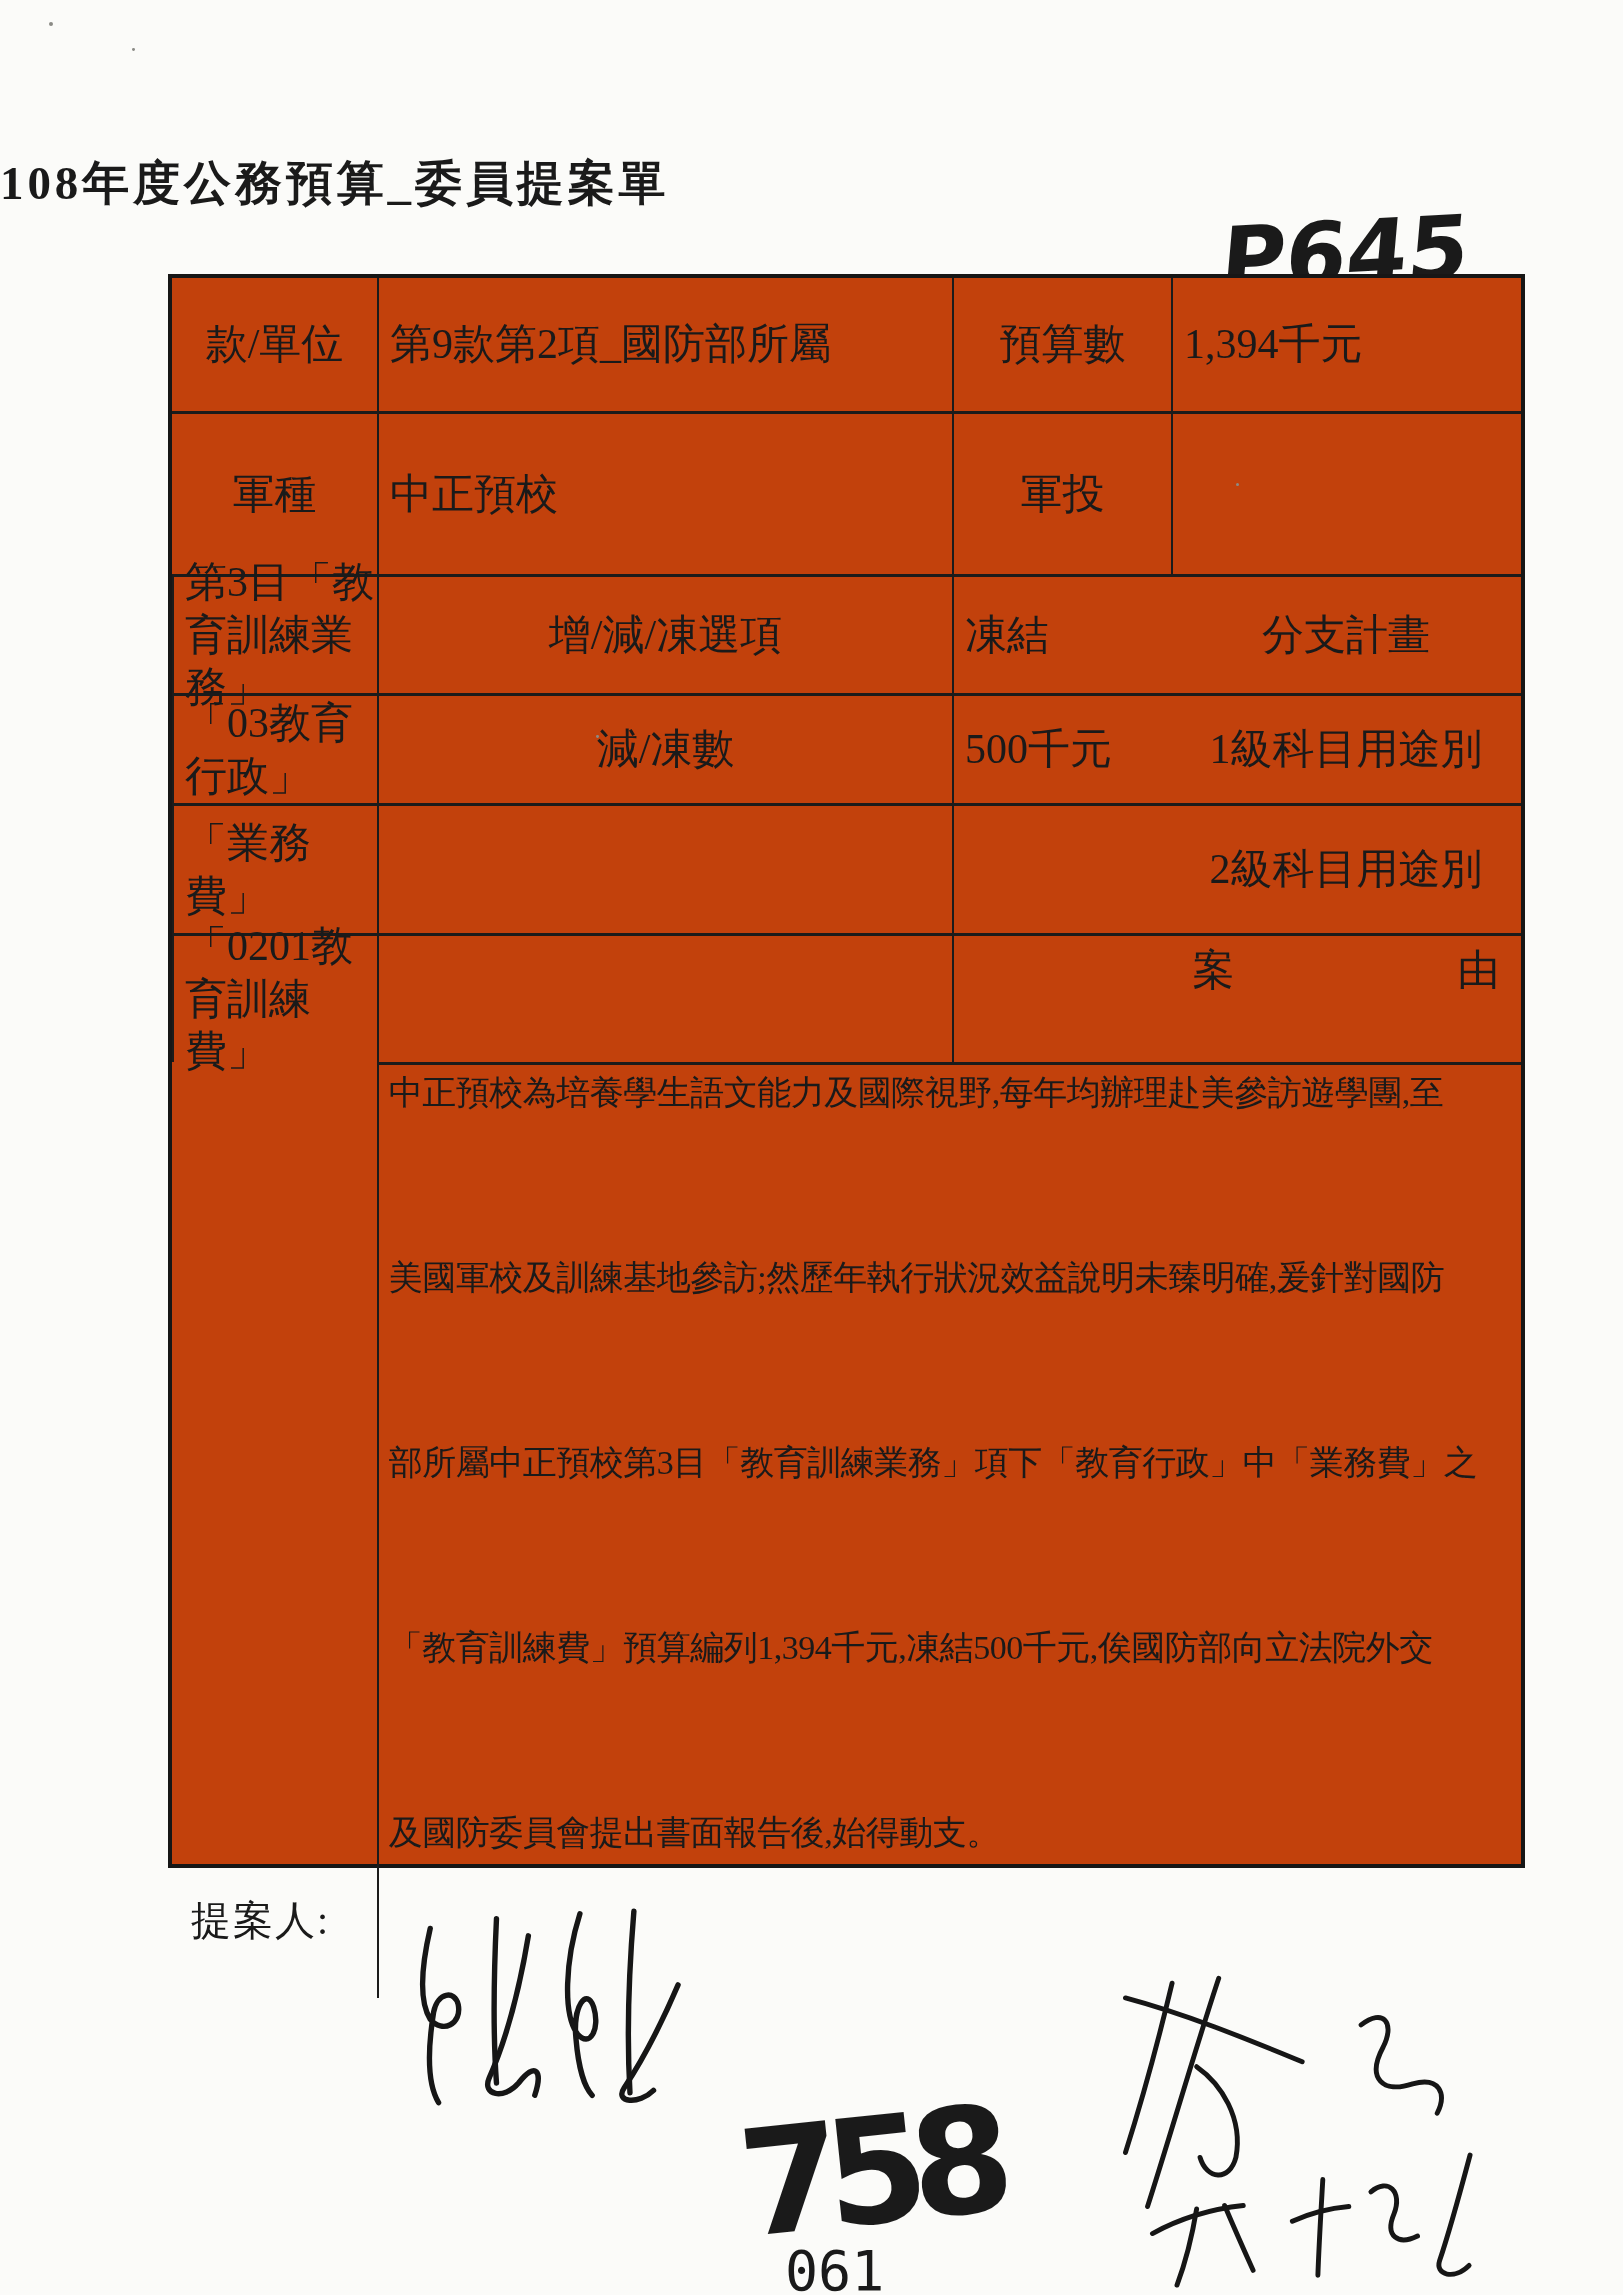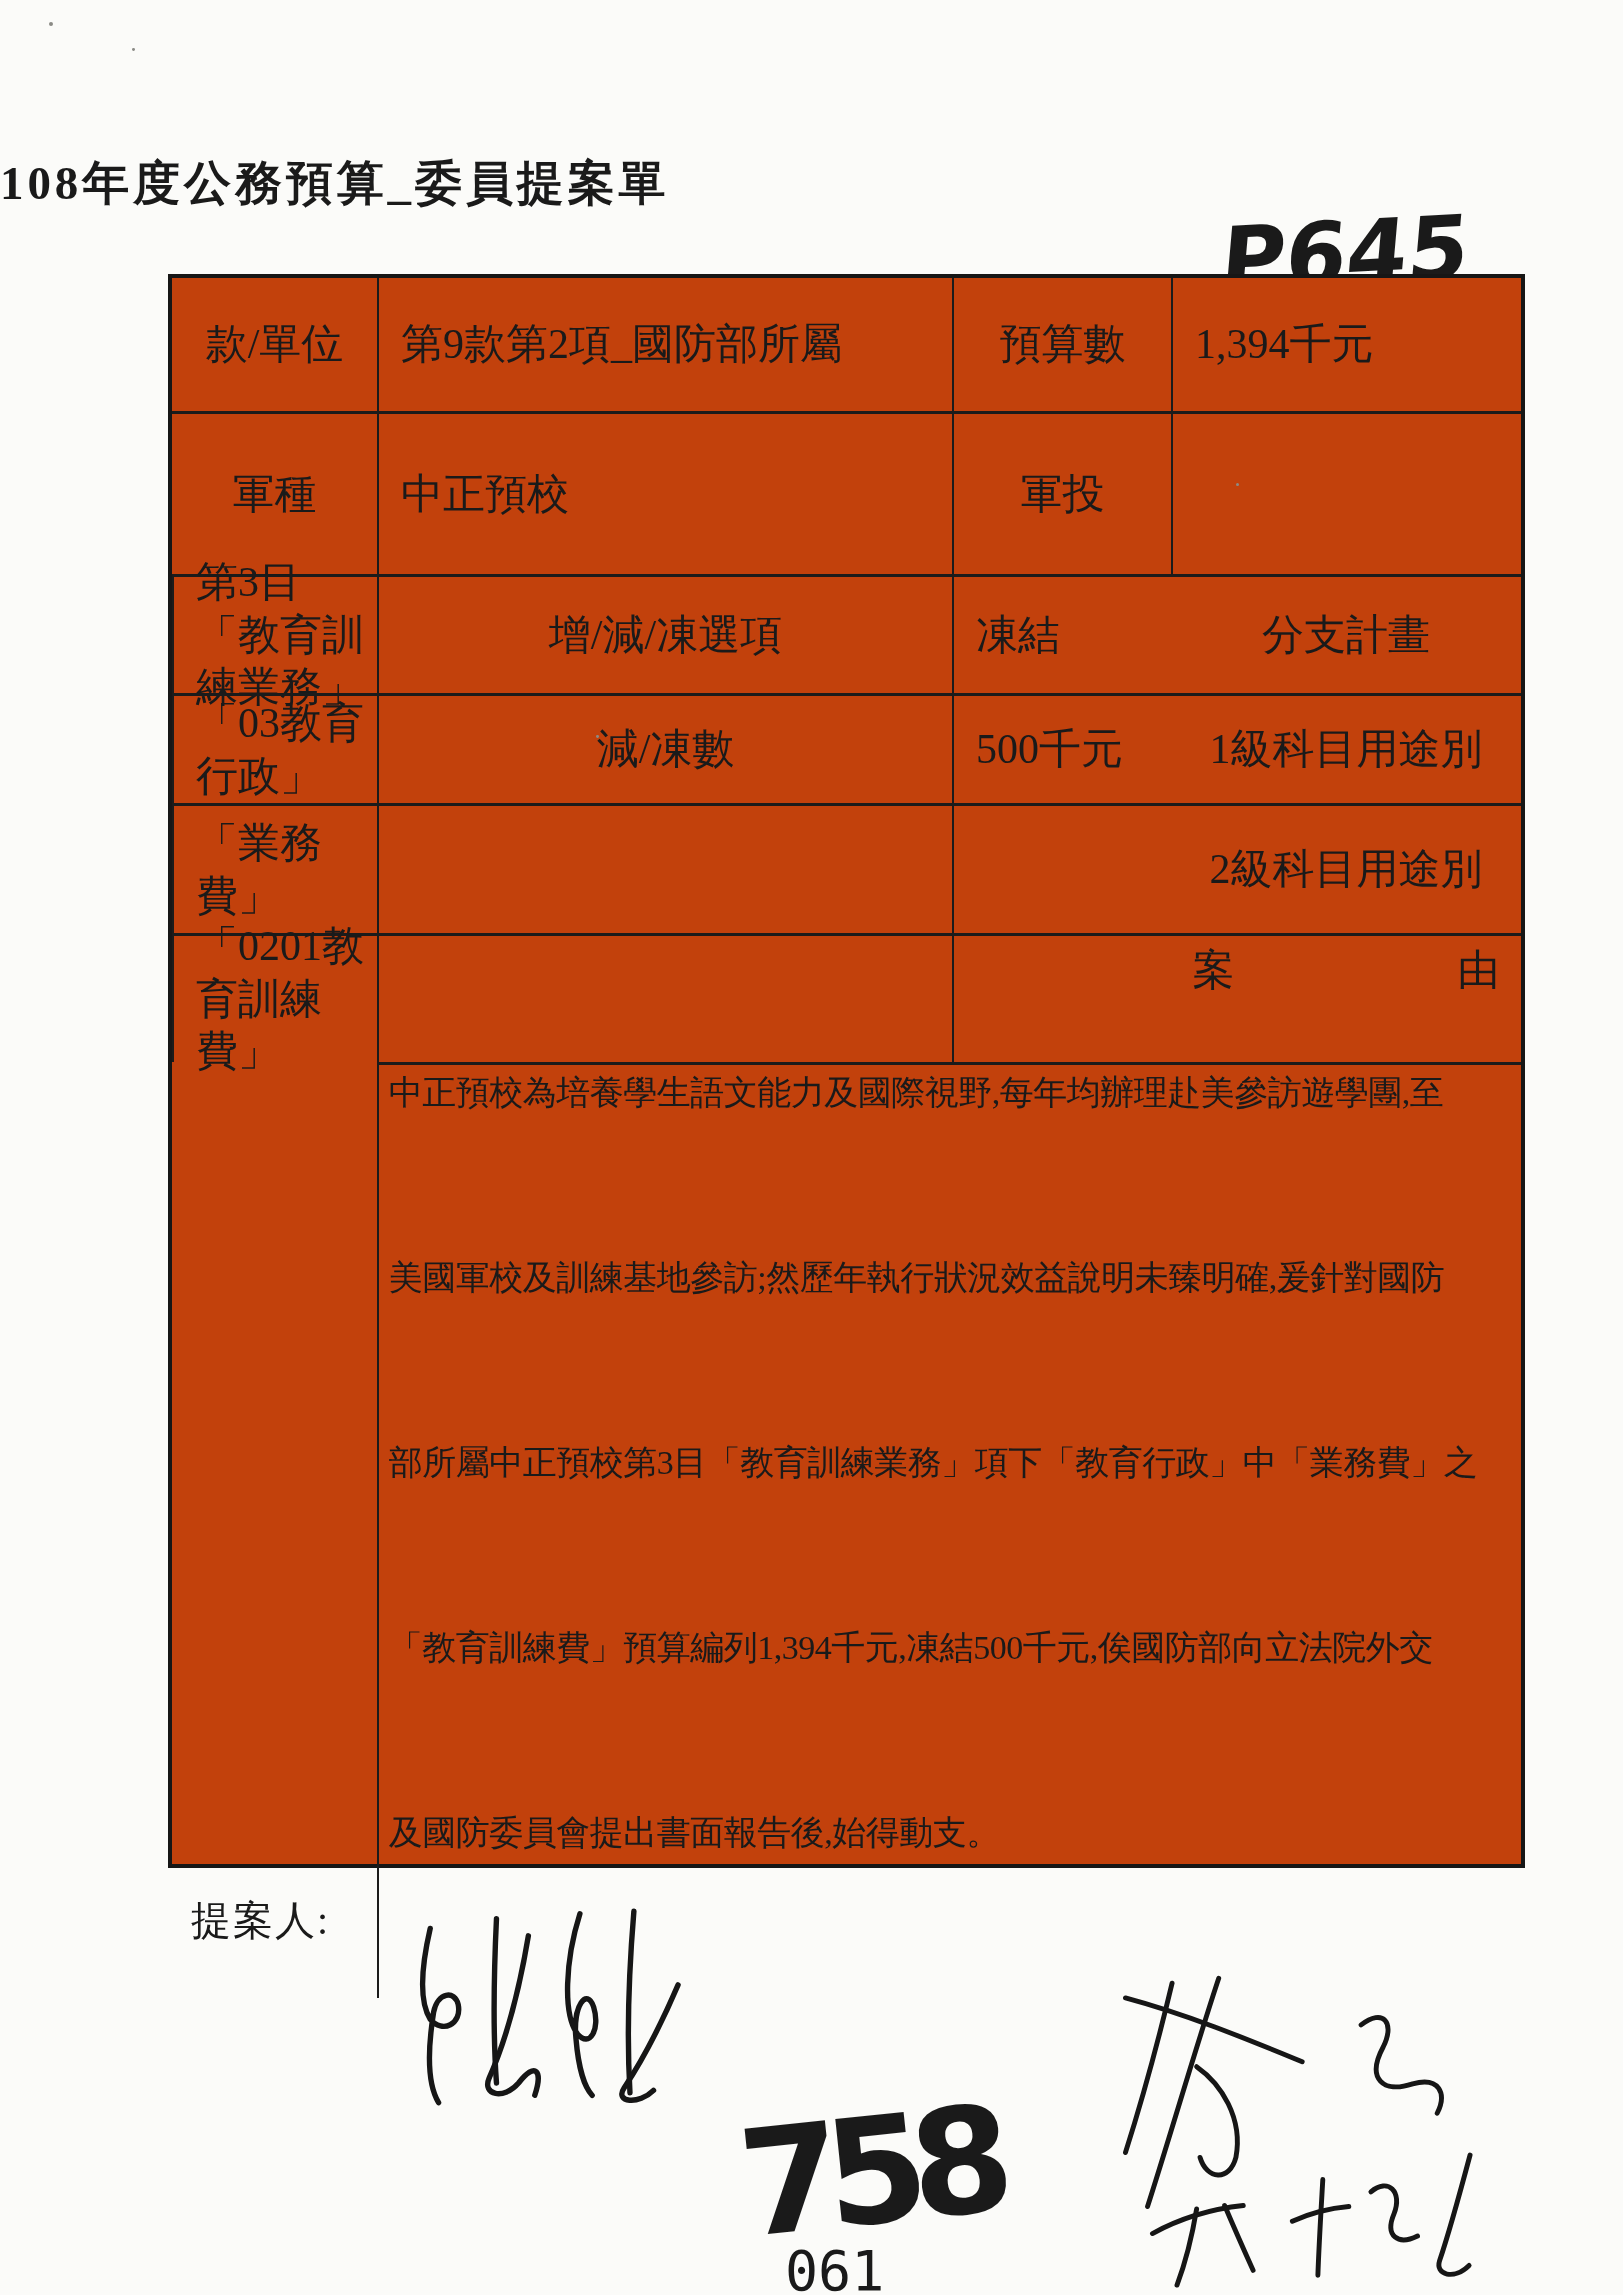--- a/index.html
+++ b/index.html
@@ -25,21 +25,21 @@
     border:4.4px solid #161616;background:#c2410c;
     display:grid;
     grid-template-columns:205px 575px 219px 1fr;
     grid-template-rows:133px 163px 119px 110px 130px 129px 1fr;
     margin-left:28px;
   }
   .cell{display:flex;align-items:center;font-size:42px;line-height:1.25;}
   .cell.bt{border-top:3.9px solid #1b1b1b;}
   .cell.bl{border-left:2.5px solid #1b1b1b;}
   .lab{justify-content:center;text-align:center;}
-  .val{justify-content:flex-start;padding-left:22px;}
+  .val{justify-content:flex-start;padding-left:11px;}
   .stack{display:flex;flex-direction:row;align-items:center;}
   .case-cell{grid-column:2/5;display:block;padding:7.9px 0 0 9.8px;font-size:34px;letter-spacing:-0.5px;}
   .case-line{height:185px;line-height:1.15;white-space:nowrap;}
   .case-label{align-items:flex-start;padding-top:7.9px;}
   .case-label-inner{display:flex;width:100%;justify-content:space-between;padding:0 21.6px;box-sizing:border-box;}
   
   .proposer-label{position:absolute;left:191px;top:1893px;font-size:40px;letter-spacing:2px;}
   .hand-number{
     position:absolute;left:740px;top:2099px;
     font-family:"DejaVu Sans",sans-serif;font-size:147px;font-weight:bold;

